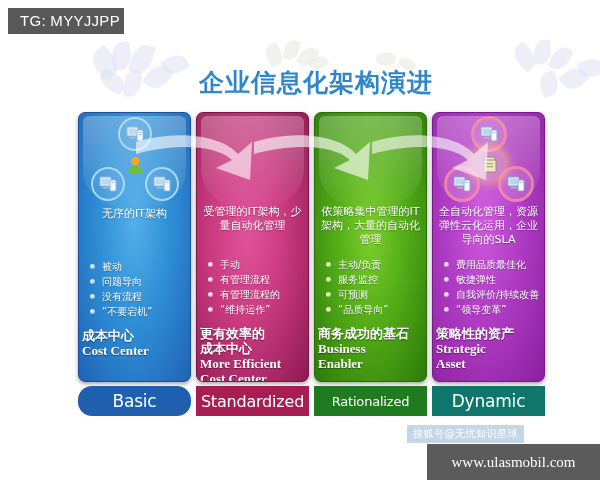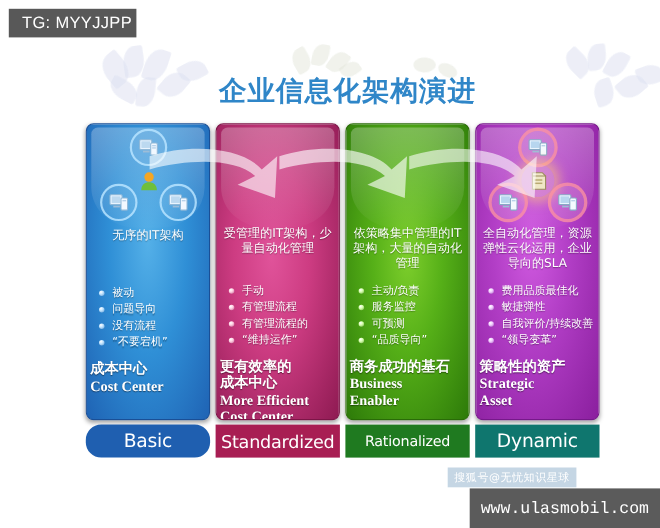--- a/index.html
+++ b/index.html
@@ -244,21 +244,21 @@
     top: 444px;
     width: 173px;
     height: 36px;
     background: #5b5b5b;
     color: #ffffff;
     display: flex;
     align-items: center;
     justify-content: center;
     font-size: 15px;
     z-index: 30;
-    font-family: Liberation Mono, monospace;
+    font-family: Liberation Serif, serif;
   }
 </style>
 </head>
 <body>
 
 <div id="slide">
 
   <div class="deco" style="left:0;top:38px;width:600px;height:70px;">
     <div class="petal b" style="left:78px;  top:10px; width:22px; height:30px; transform:rotate(-40deg);"></div>
     <div class="petal b" style="left:96px;  top:4px;  width:19px; height:28px; transform:rotate(-8deg);"></div>

